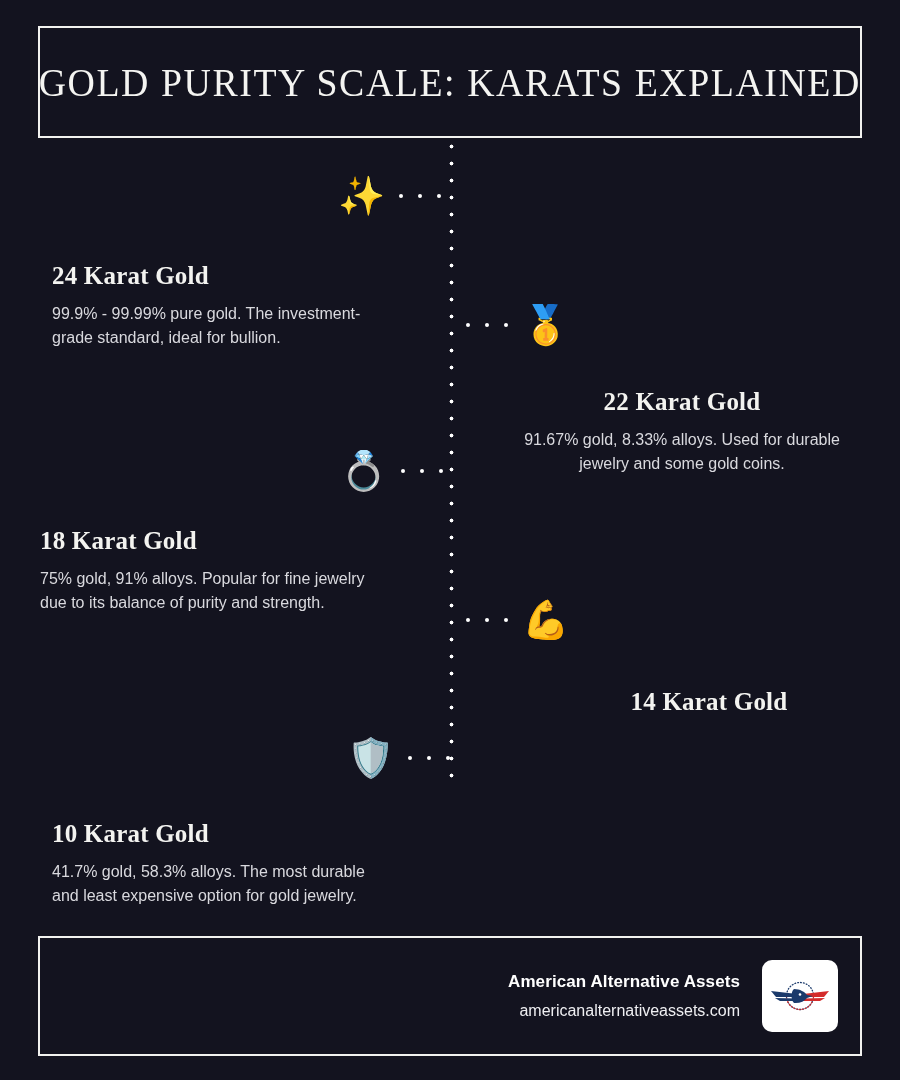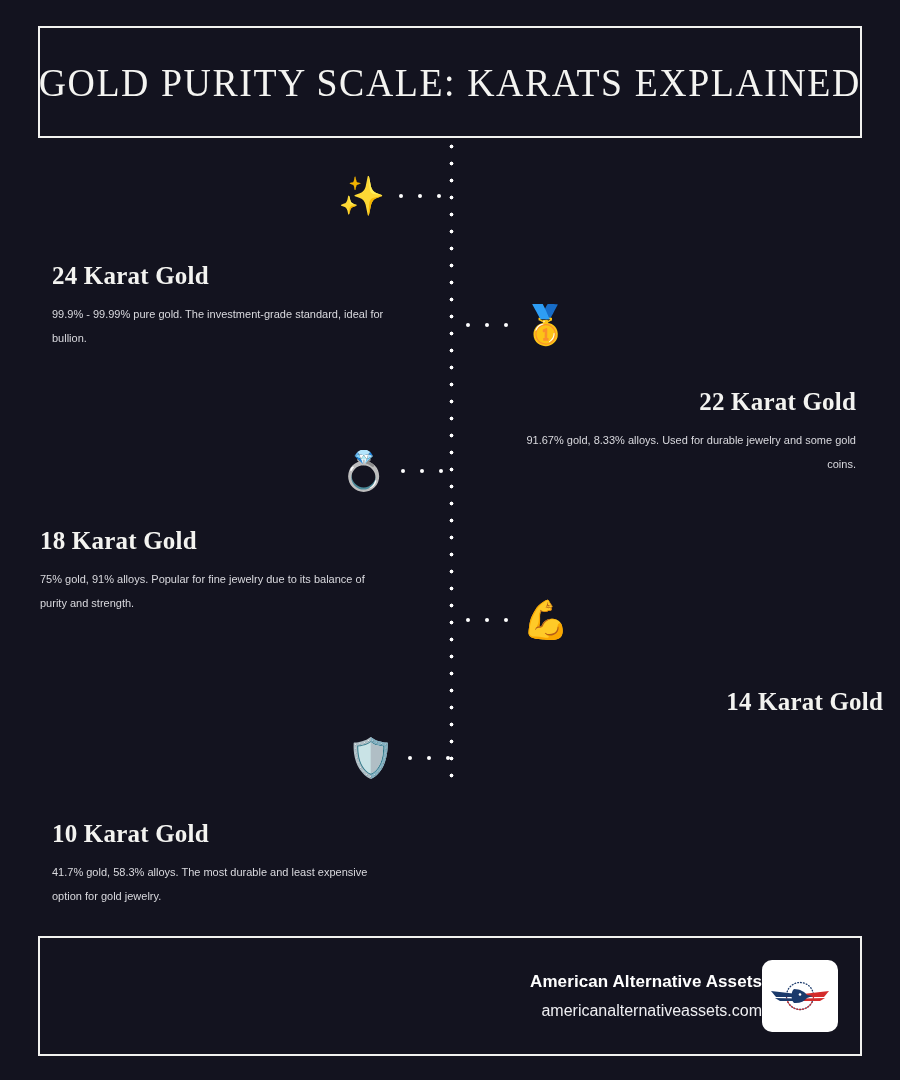--- a/index.html
+++ b/index.html
@@ -55,34 +55,34 @@
     background-size: 5px 17px;
     background-repeat: repeat-y;
   }
 
   
   .item { position: absolute; }
   .item .txt {
     position: absolute;
   }
   .item.left .txt { text-align: left; }
-  .item.right .txt { text-align: right; }
+  .item.right .txt { text-align: center; }
 
   .karat-heading {
     font-family: "Liberation Serif", "DejaVu Serif", serif;
     font-weight: bold;
     font-size: 25px;
     color: #f3f3f0;
     line-height: 1.15;
     margin: 0 0 11px 0;
     letter-spacing: 0.2px;
   }
   .karat-desc {
     font-family: "Liberation Sans", sans-serif;
-    font-size: 11px;
+    font-size: 16px;
     line-height: 24px;
     color: #d9d9de;
     margin: 0;
   }
 
   
   .marker {
     position: absolute;
     display: flex;
     align-items: center;
@@ -120,20 +120,21 @@
     border: 2px solid #f2f2ef;
     box-sizing: border-box;
   }
   .footer-inner {
     position: absolute;
     right: 22px;
     top: 0;
     height: 100%;
     display: flex;
     align-items: center;
+    gap: 22px;
   }
   .footer-texts { text-align: right; }
   .brand-name {
     font-family: "Liberation Sans", sans-serif;
     font-weight: bold;
     font-size: 17px;
     color: #ffffff;
     letter-spacing: 0.1px;
     margin: 0 0 10px 0;
   }

